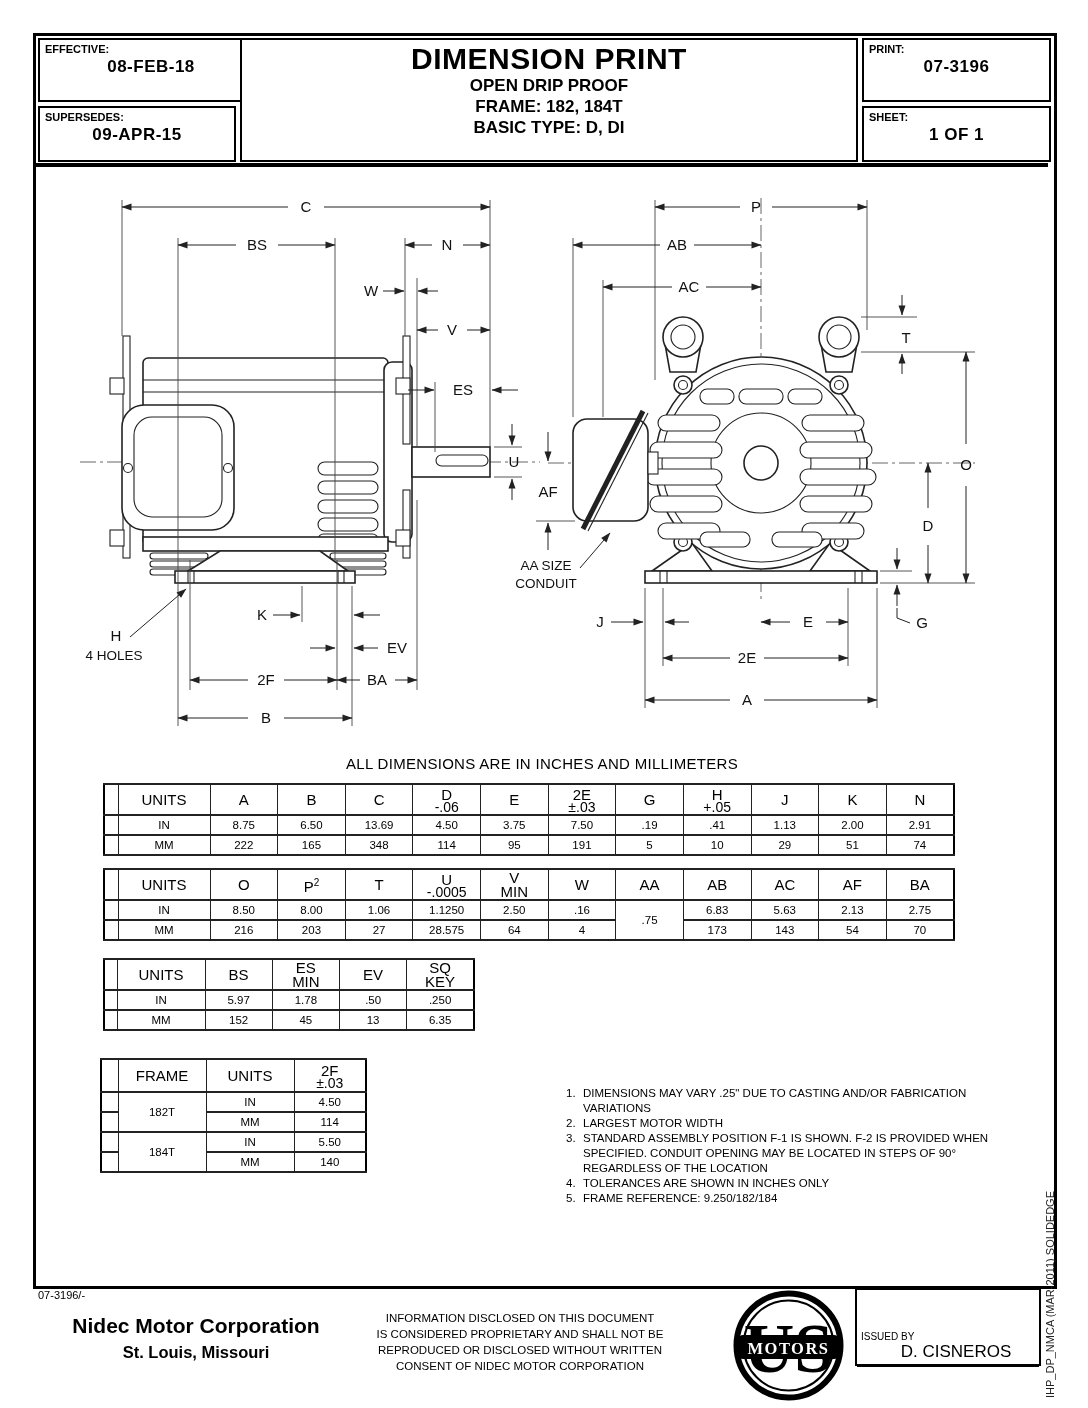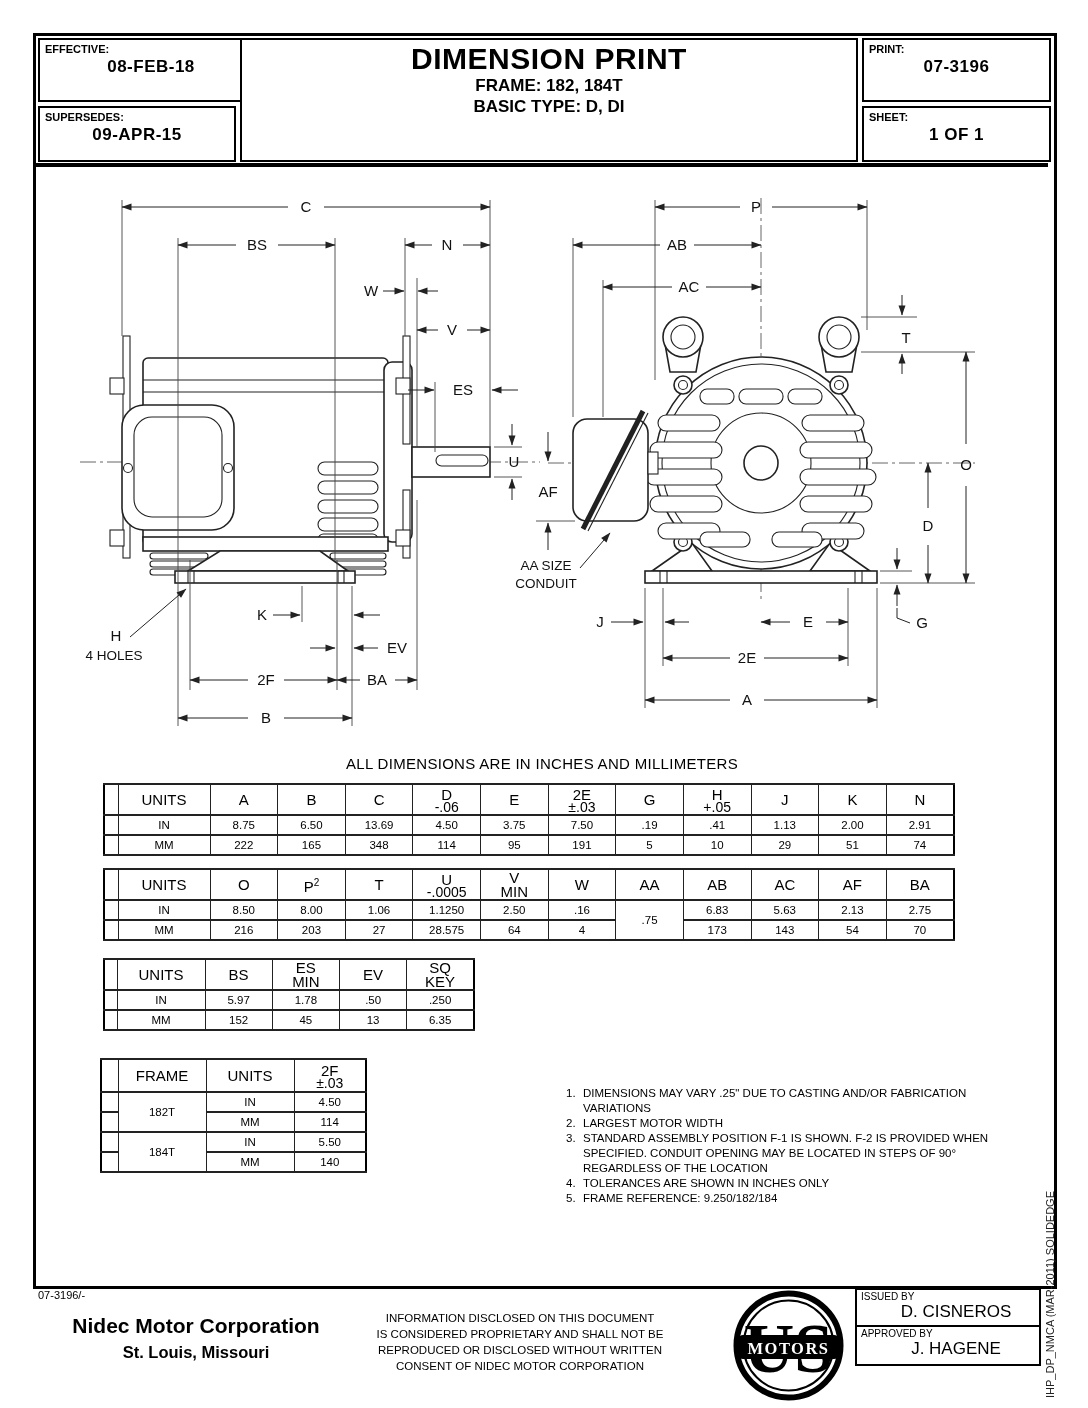--- a/index.html
+++ b/index.html
@@ -52,41 +52,42 @@
   .notes{position:absolute;left:566px;top:1086px;width:436px;font-size:11.5px;line-height:1.3;}
   .note{display:grid;grid-template-columns:17px auto;}
   
   .docref{position:absolute;left:38px;top:1289px;font-size:11px;}
   .company{position:absolute;left:40px;top:1314px;width:312px;text-align:center;}
   .cname{font-size:21px;font-weight:bold;}
   .cloc{font-size:16.5px;font-weight:bold;margin-top:5px;}
   .disclaimer{position:absolute;left:352px;top:1311px;width:336px;text-align:center;font-size:11.5px;line-height:1.38;}
   .logo{position:absolute;left:731px;top:1288px;width:115px;height:115px;}
   .signbox{position:absolute;left:855px;top:1288px;width:186px;height:78px;border:2px solid #000;box-sizing:border-box;background:#fff;}
-  .signrow{height:37px;box-sizing:border-box;}
+  .signrow{height:37px;box-sizing:border-box;margin-top:40px;}
   .signrow.first{border-bottom:2px solid #000;}
   .slabel{font-size:10px;padding:1px 0 0 4px;}
   .sval{font-size:17px;text-align:center;padding-left:16px;}
   .sidenote{position:absolute;left:1044px;top:1398px;width:330px;transform:rotate(-90deg);transform-origin:0 0;font-size:11px;white-space:nowrap;color:#222;}
 </style>
 </head>
 <body>
 
 <div class="frame"></div>
 
 <div class="hbox hbox-eff">
   <div class="hlabel">EFFECTIVE:</div>
   <div class="hvalue">08-FEB-18</div>
 </div>
 <div class="hbox hbox-sup">
   <div class="hlabel">SUPERSEDES:</div>
   <div class="hvalue">09-APR-15</div>
 </div>
 <div class="hbox hbox-title">
   <div class="htitle">DIMENSION PRINT</div>
+  <div class="hsub">OPEN DRIP PROOF</div>
   <div class="hsub">FRAME: 182, 184T</div>
   <div class="hsub">BASIC TYPE: D, DI</div>
 </div>
 <div class="hbox hbox-print">
   <div class="hlabel">PRINT:</div>
   <div class="hvalue">07-3196</div>
 </div>
 <div class="hbox hbox-sheet">
   <div class="hlabel">SHEET:</div>
   <div class="hvalue">1 OF 1</div>

